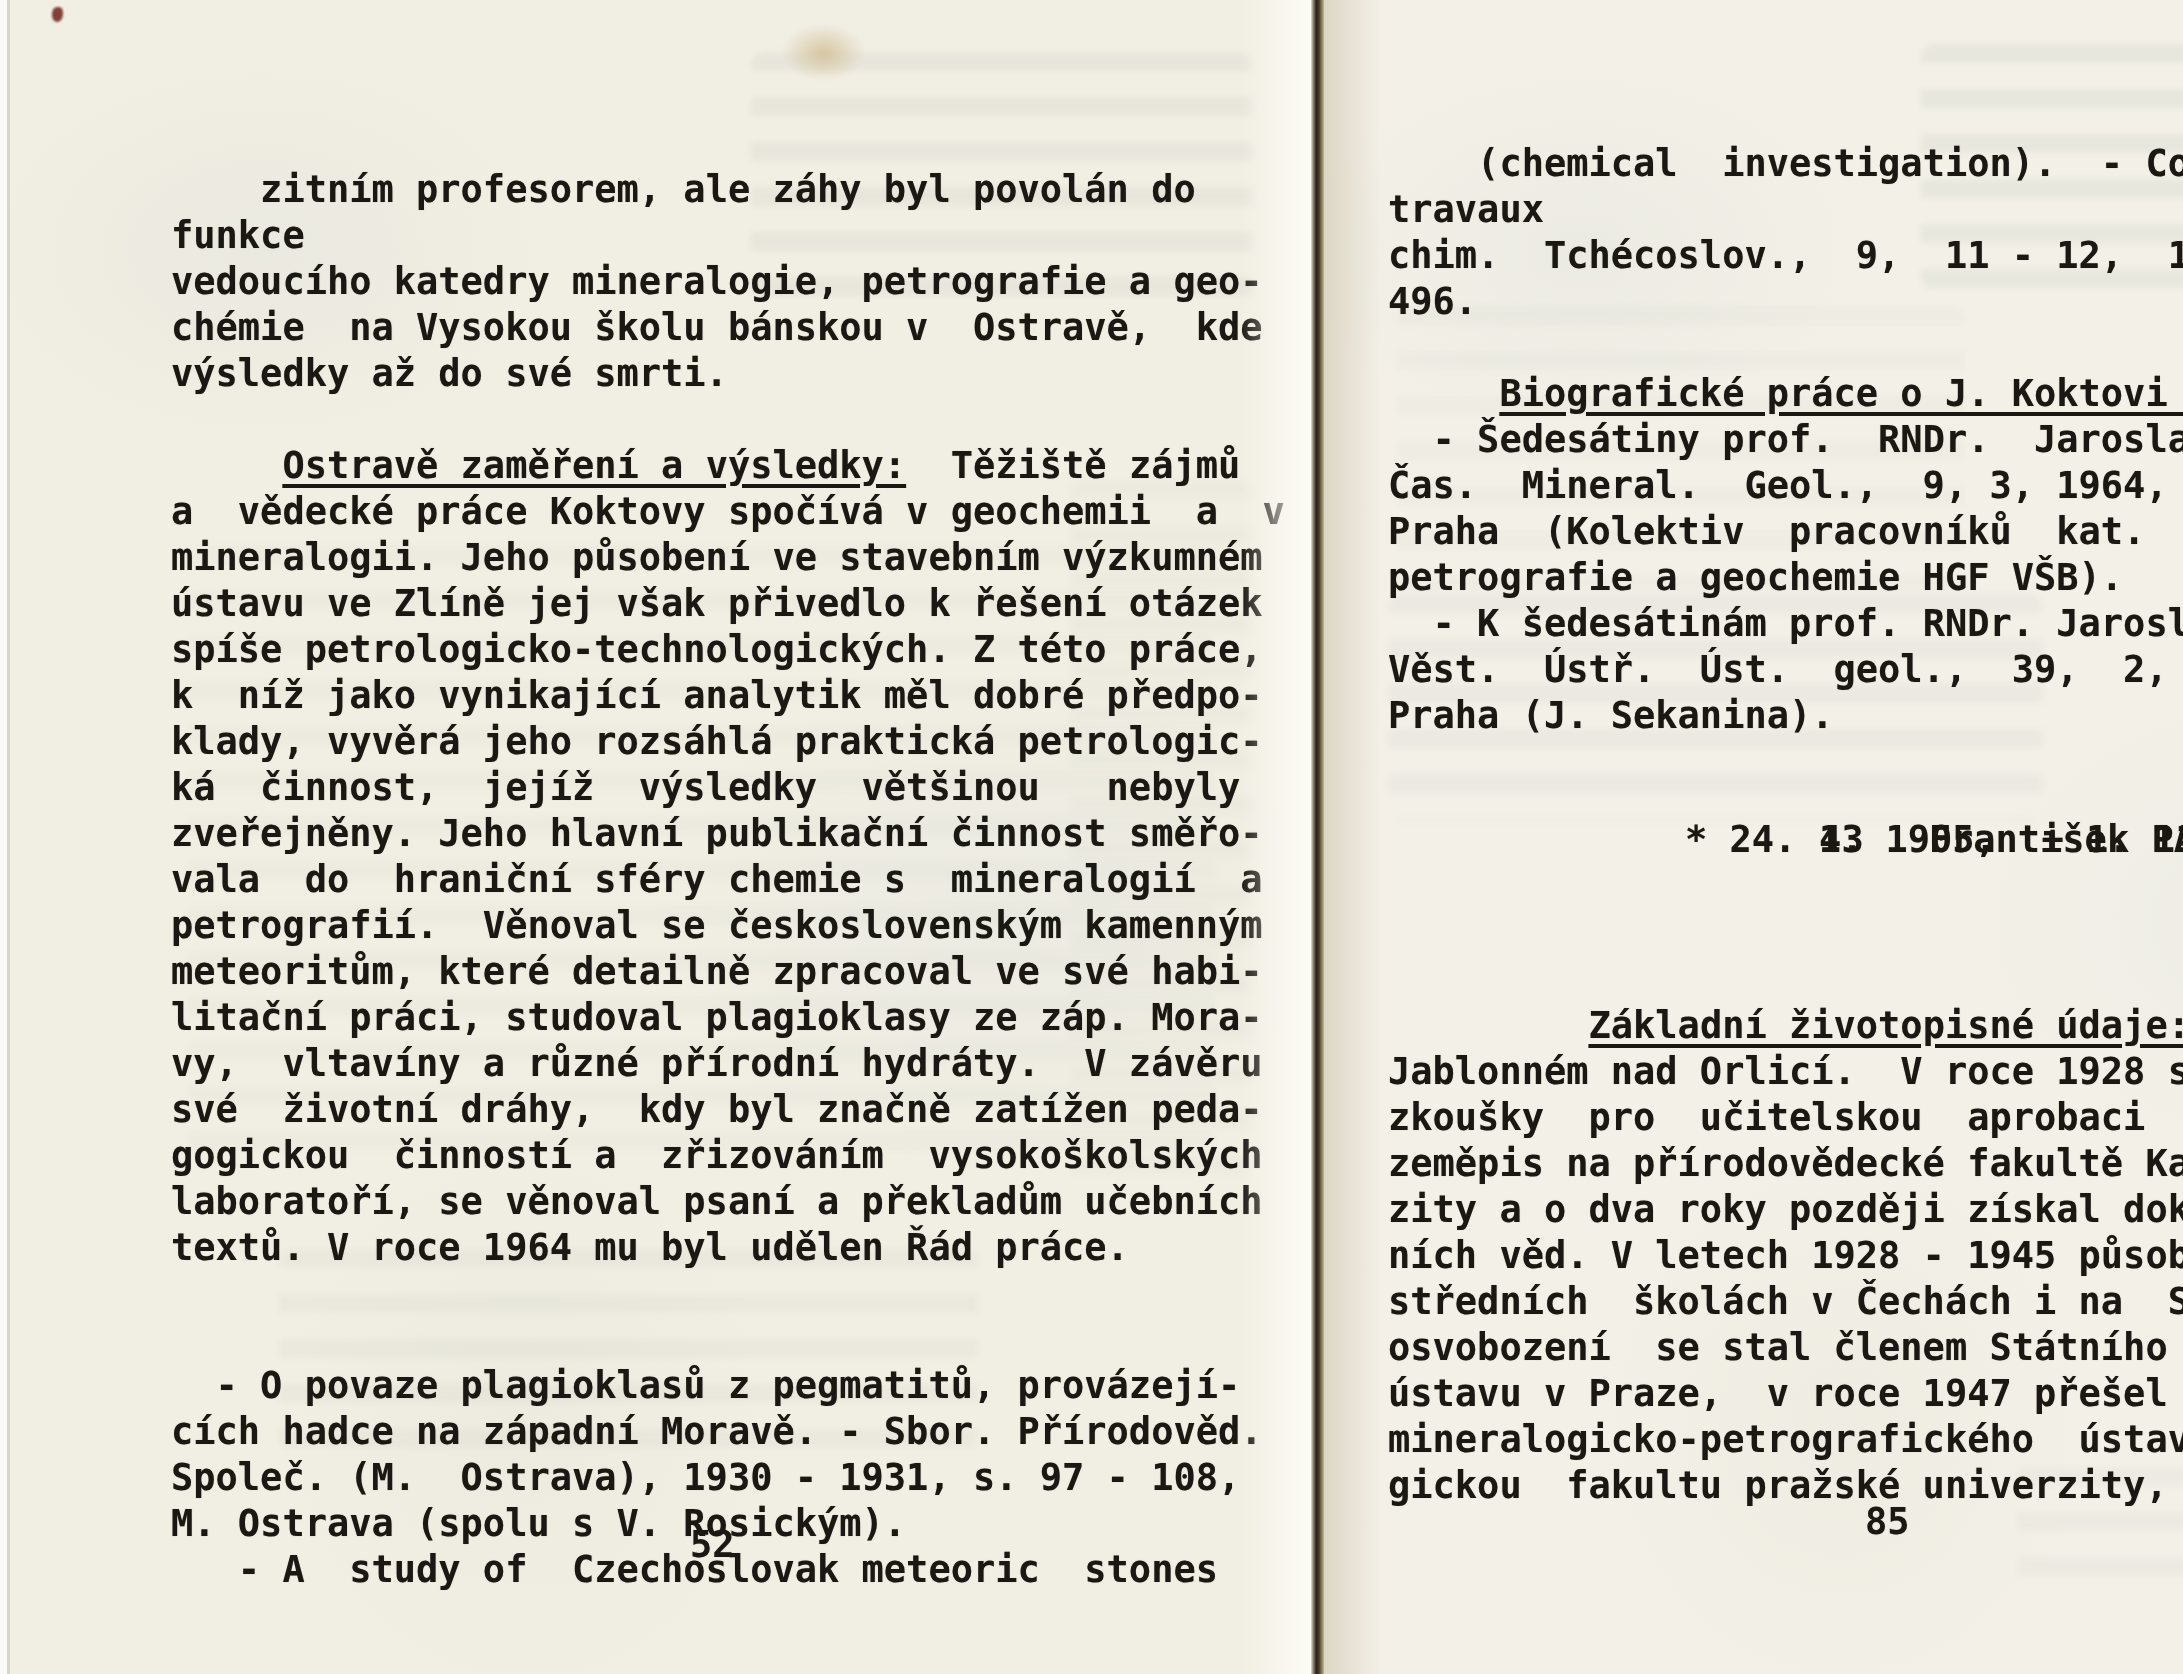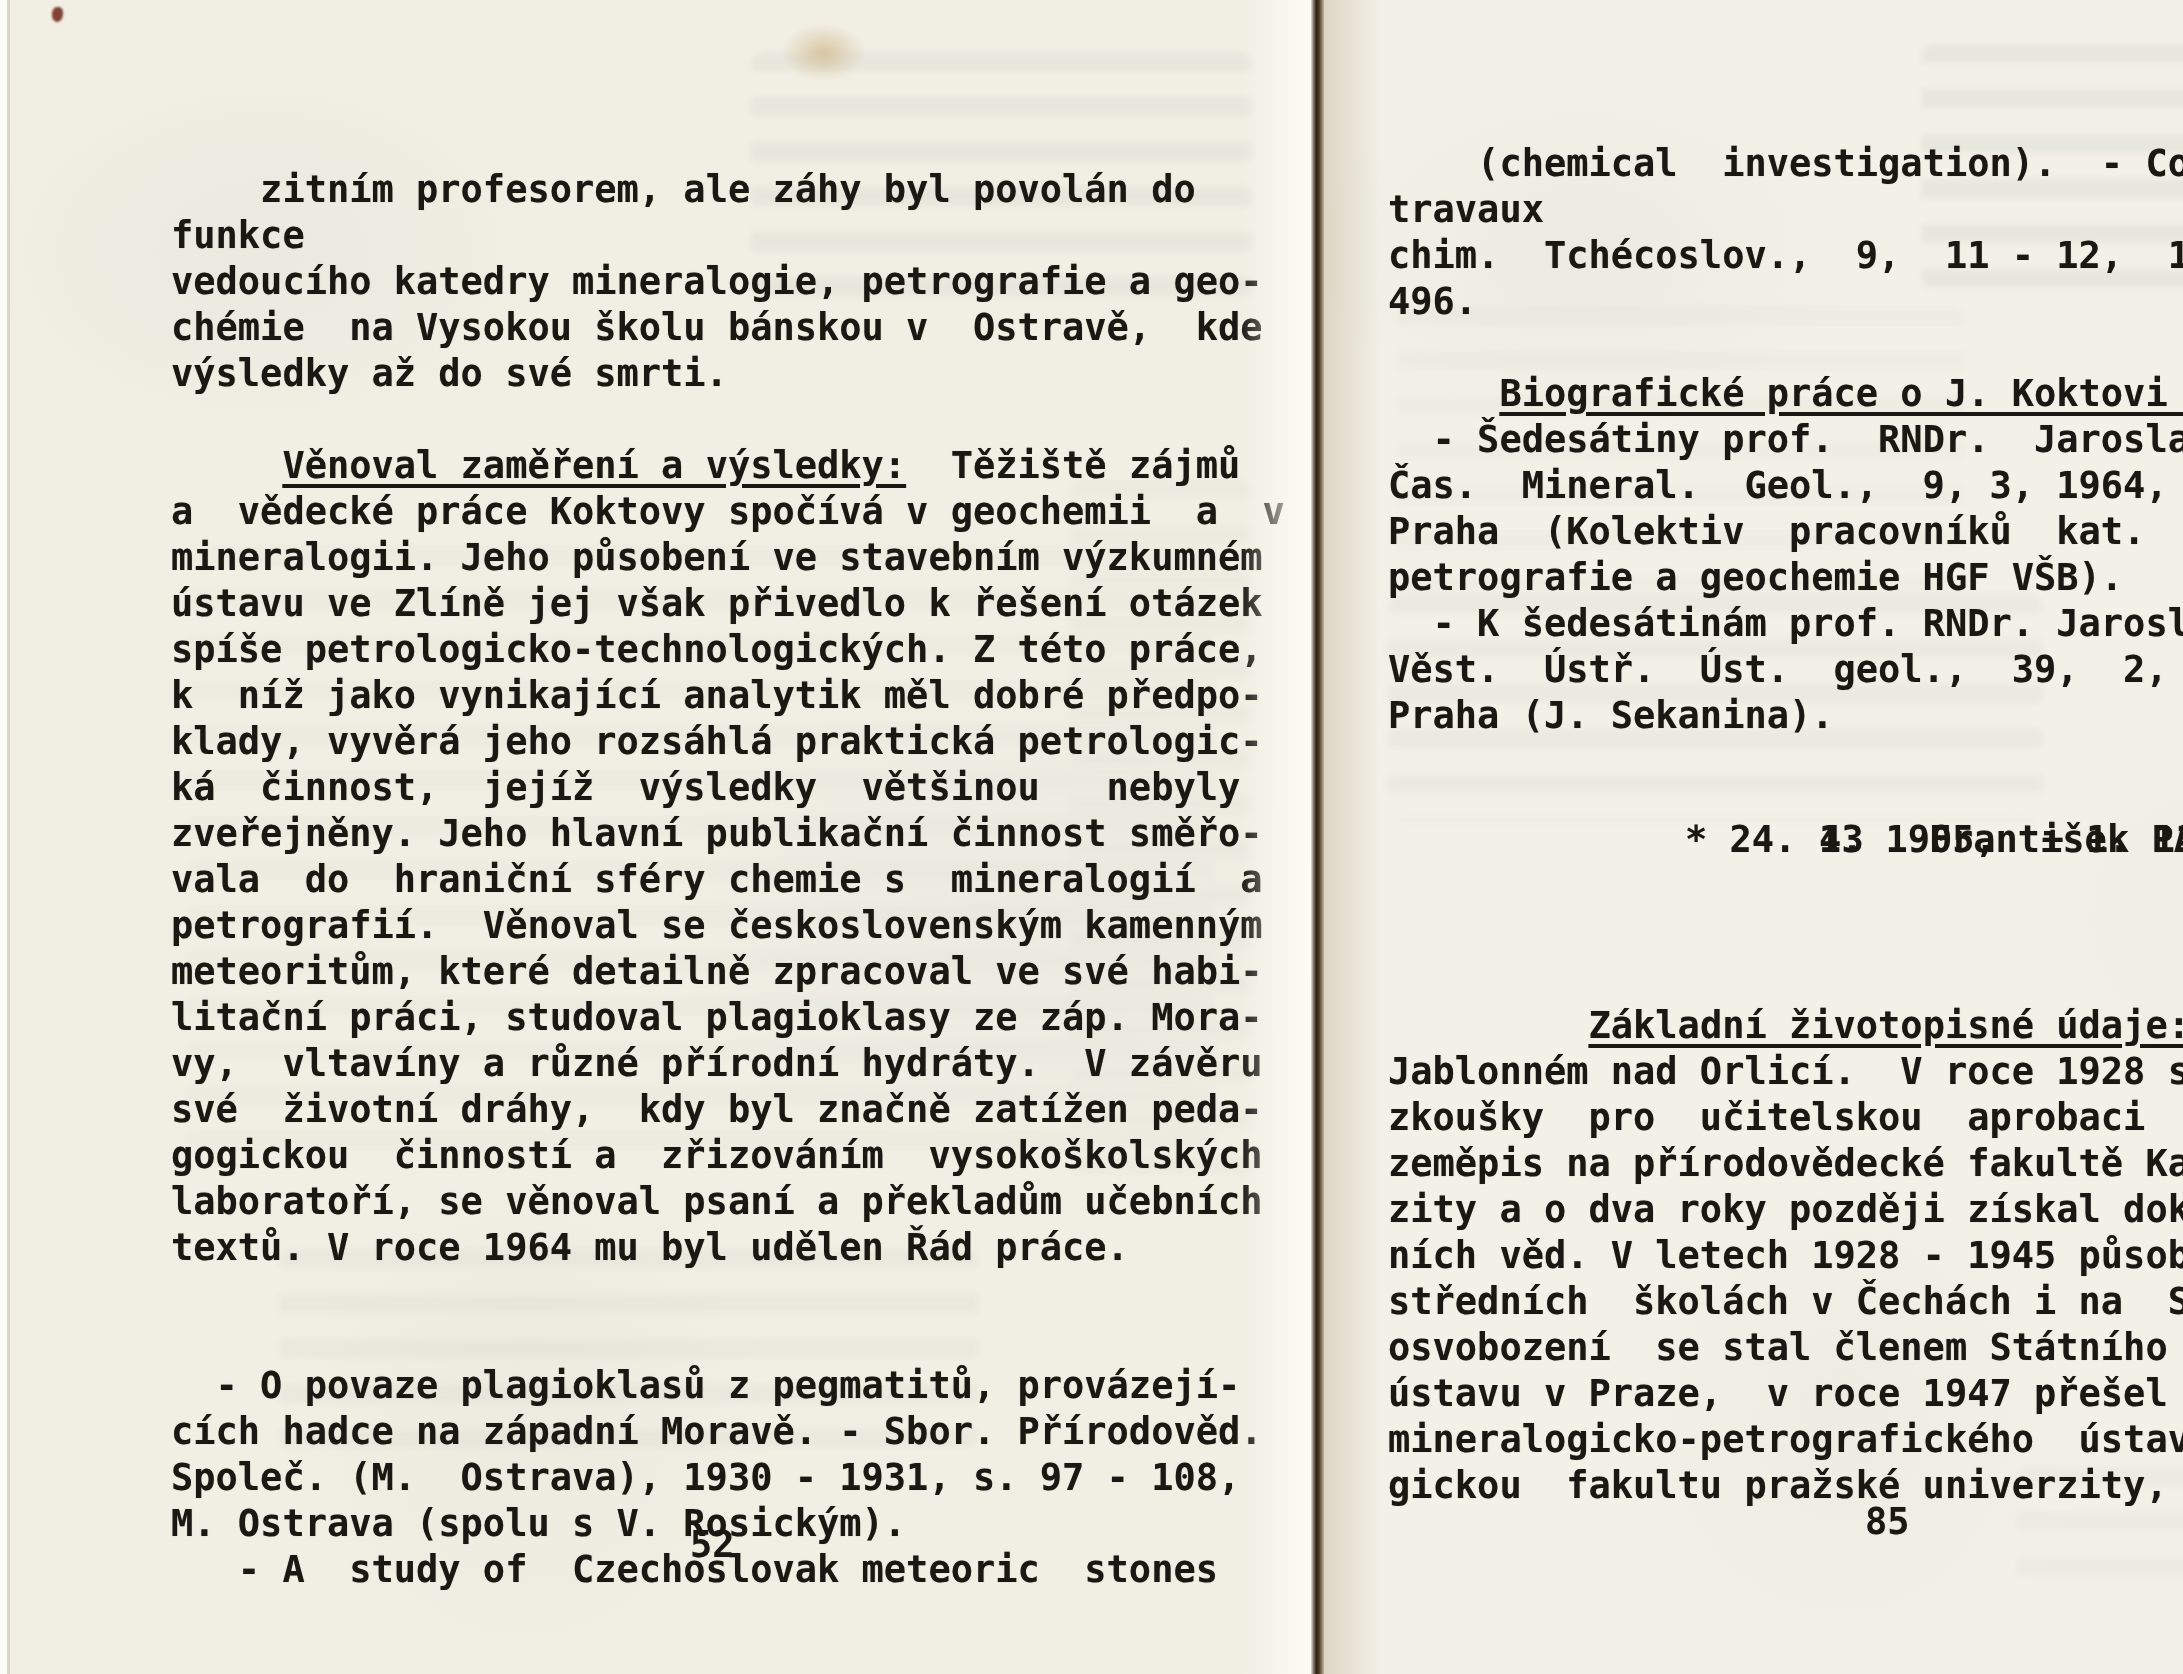--- a/index.html
+++ b/index.html
@@ -78,21 +78,21 @@
     <div class="smudge s6" style="left:65px;top:594px;"></div>
     <div class="smudge s7" style="left:694px;top:1467px;"></div>
   </div>
 
   <div class="tx left-main">
     <span>zitním profesorem, ale záhy byl povolán do funkce
 vedoucího katedry mineralogie, petrografie a geo-
 chémie  na Vysokou školu bánskou v  Ostravě,  kde
 výsledky až do své smrti.
 
-     </span><span class="u">Věnoval zaměření a výsledky:</span><span>  Těžiště zájmů
+     </span><span class="u">Ostravě zaměření a výsledky:</span><span>  Těžiště zájmů
 a  vědecké práce Koktovy spočívá v geochemii  a  v
 mineralogii. Jeho působení ve stavebním výzkumném
 ústavu ve Zlíně jej však přivedlo k řešení otázek
 spíše petrologicko-technologických. Z této práce,
 k  níž jako vynikající analytik měl dobré předpo-
 klady, vyvěrá jeho rozsáhlá praktická petrologic-
 ká  činnost,  jejíž  výsledky  většinou   nebyly
 zveřejněny. Jeho hlavní publikační činnost směřo-
 vala  do  hraniční sféry chemie s  mineralogií  a
 petrografií.  Věnoval se československým kamenným

